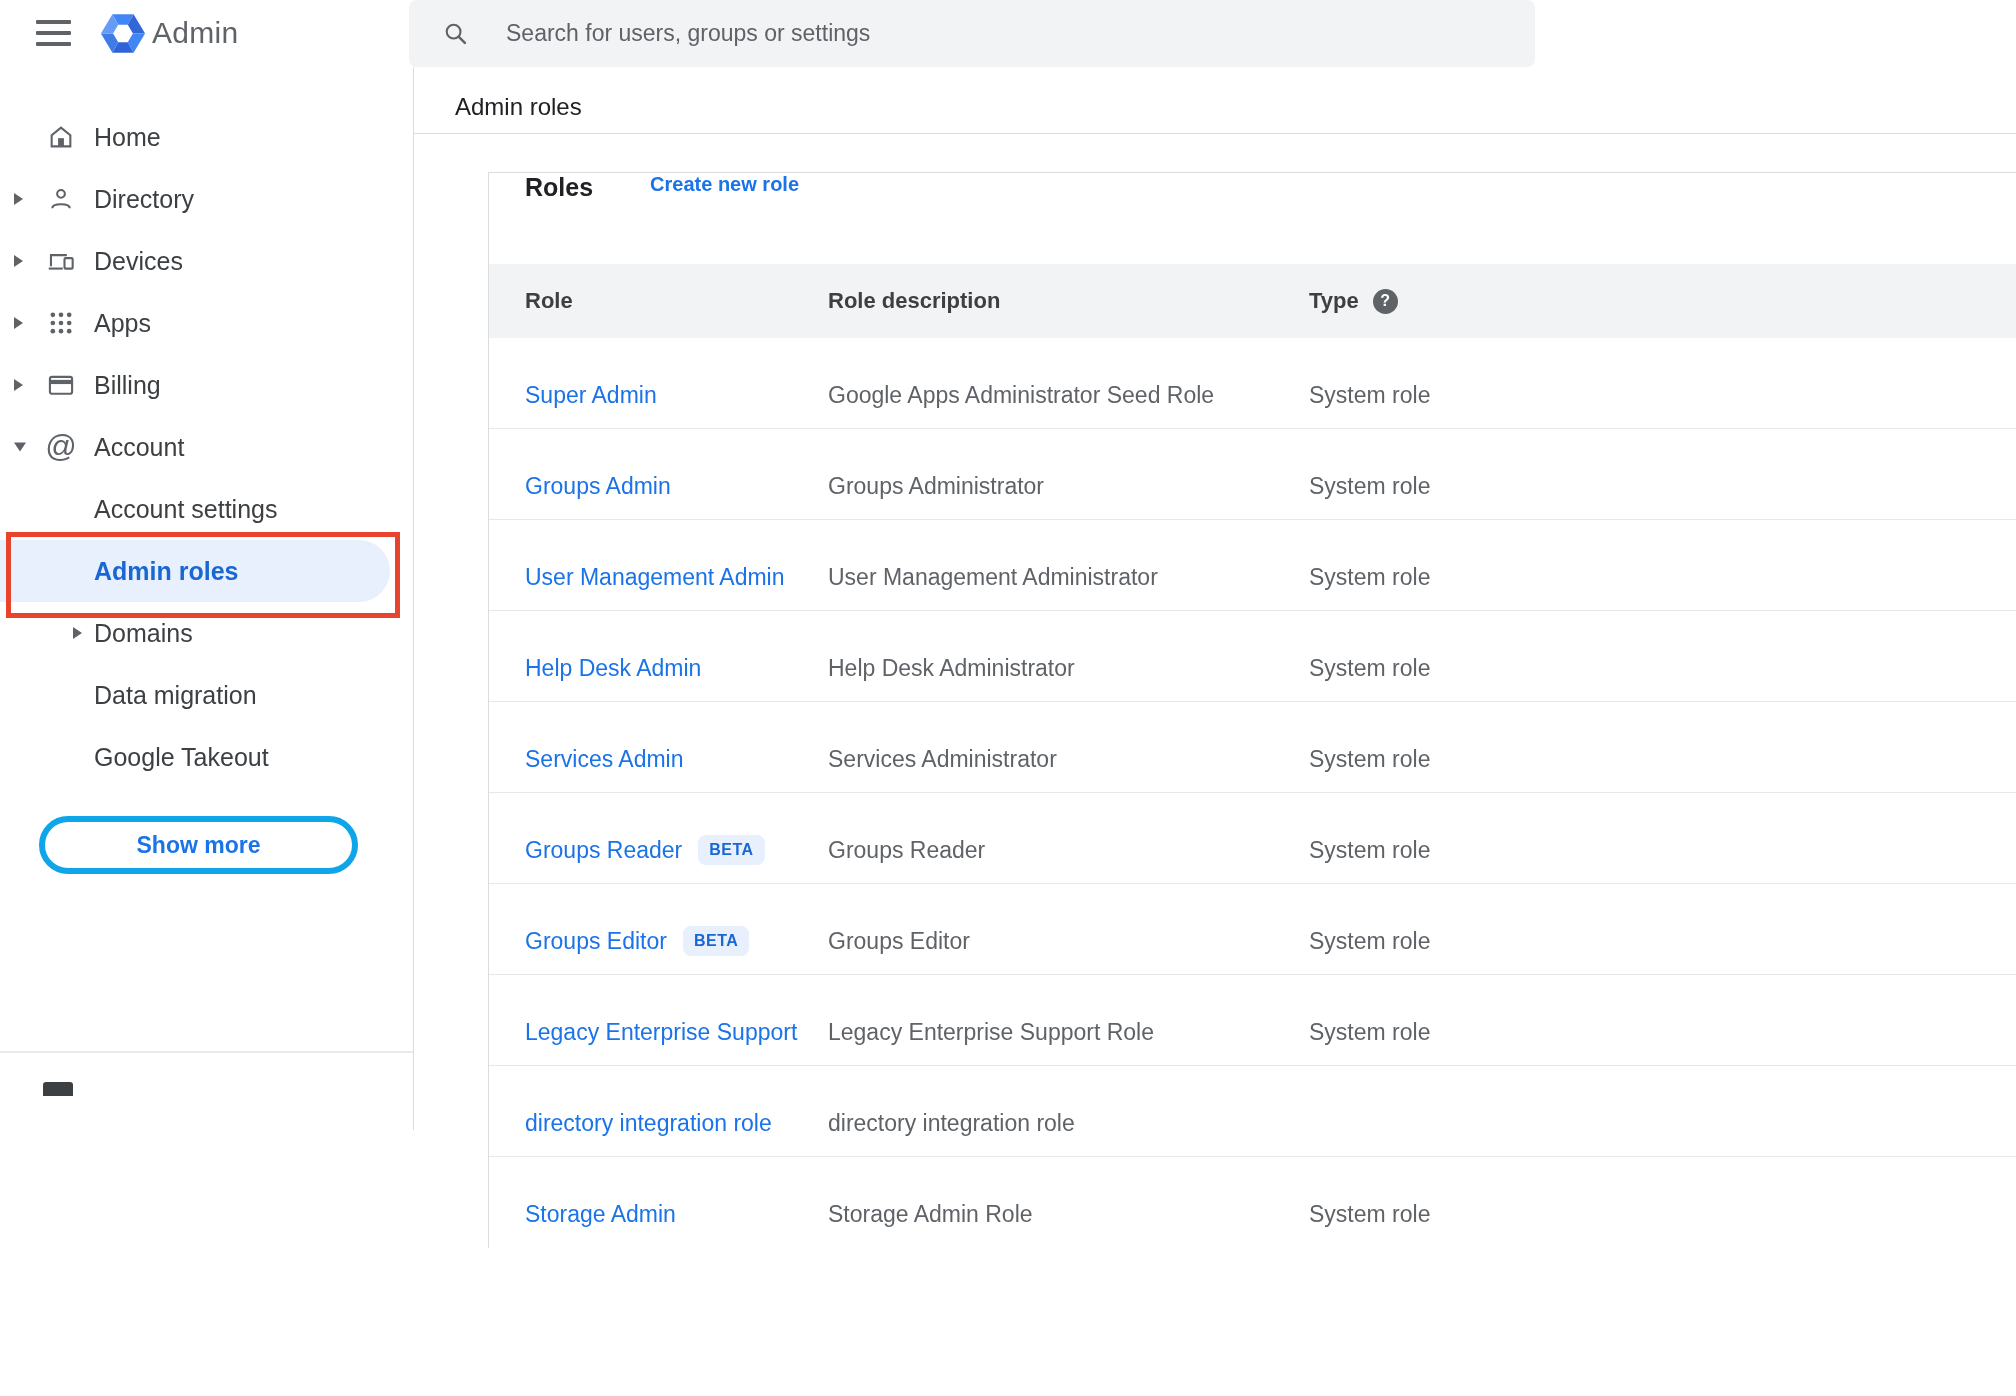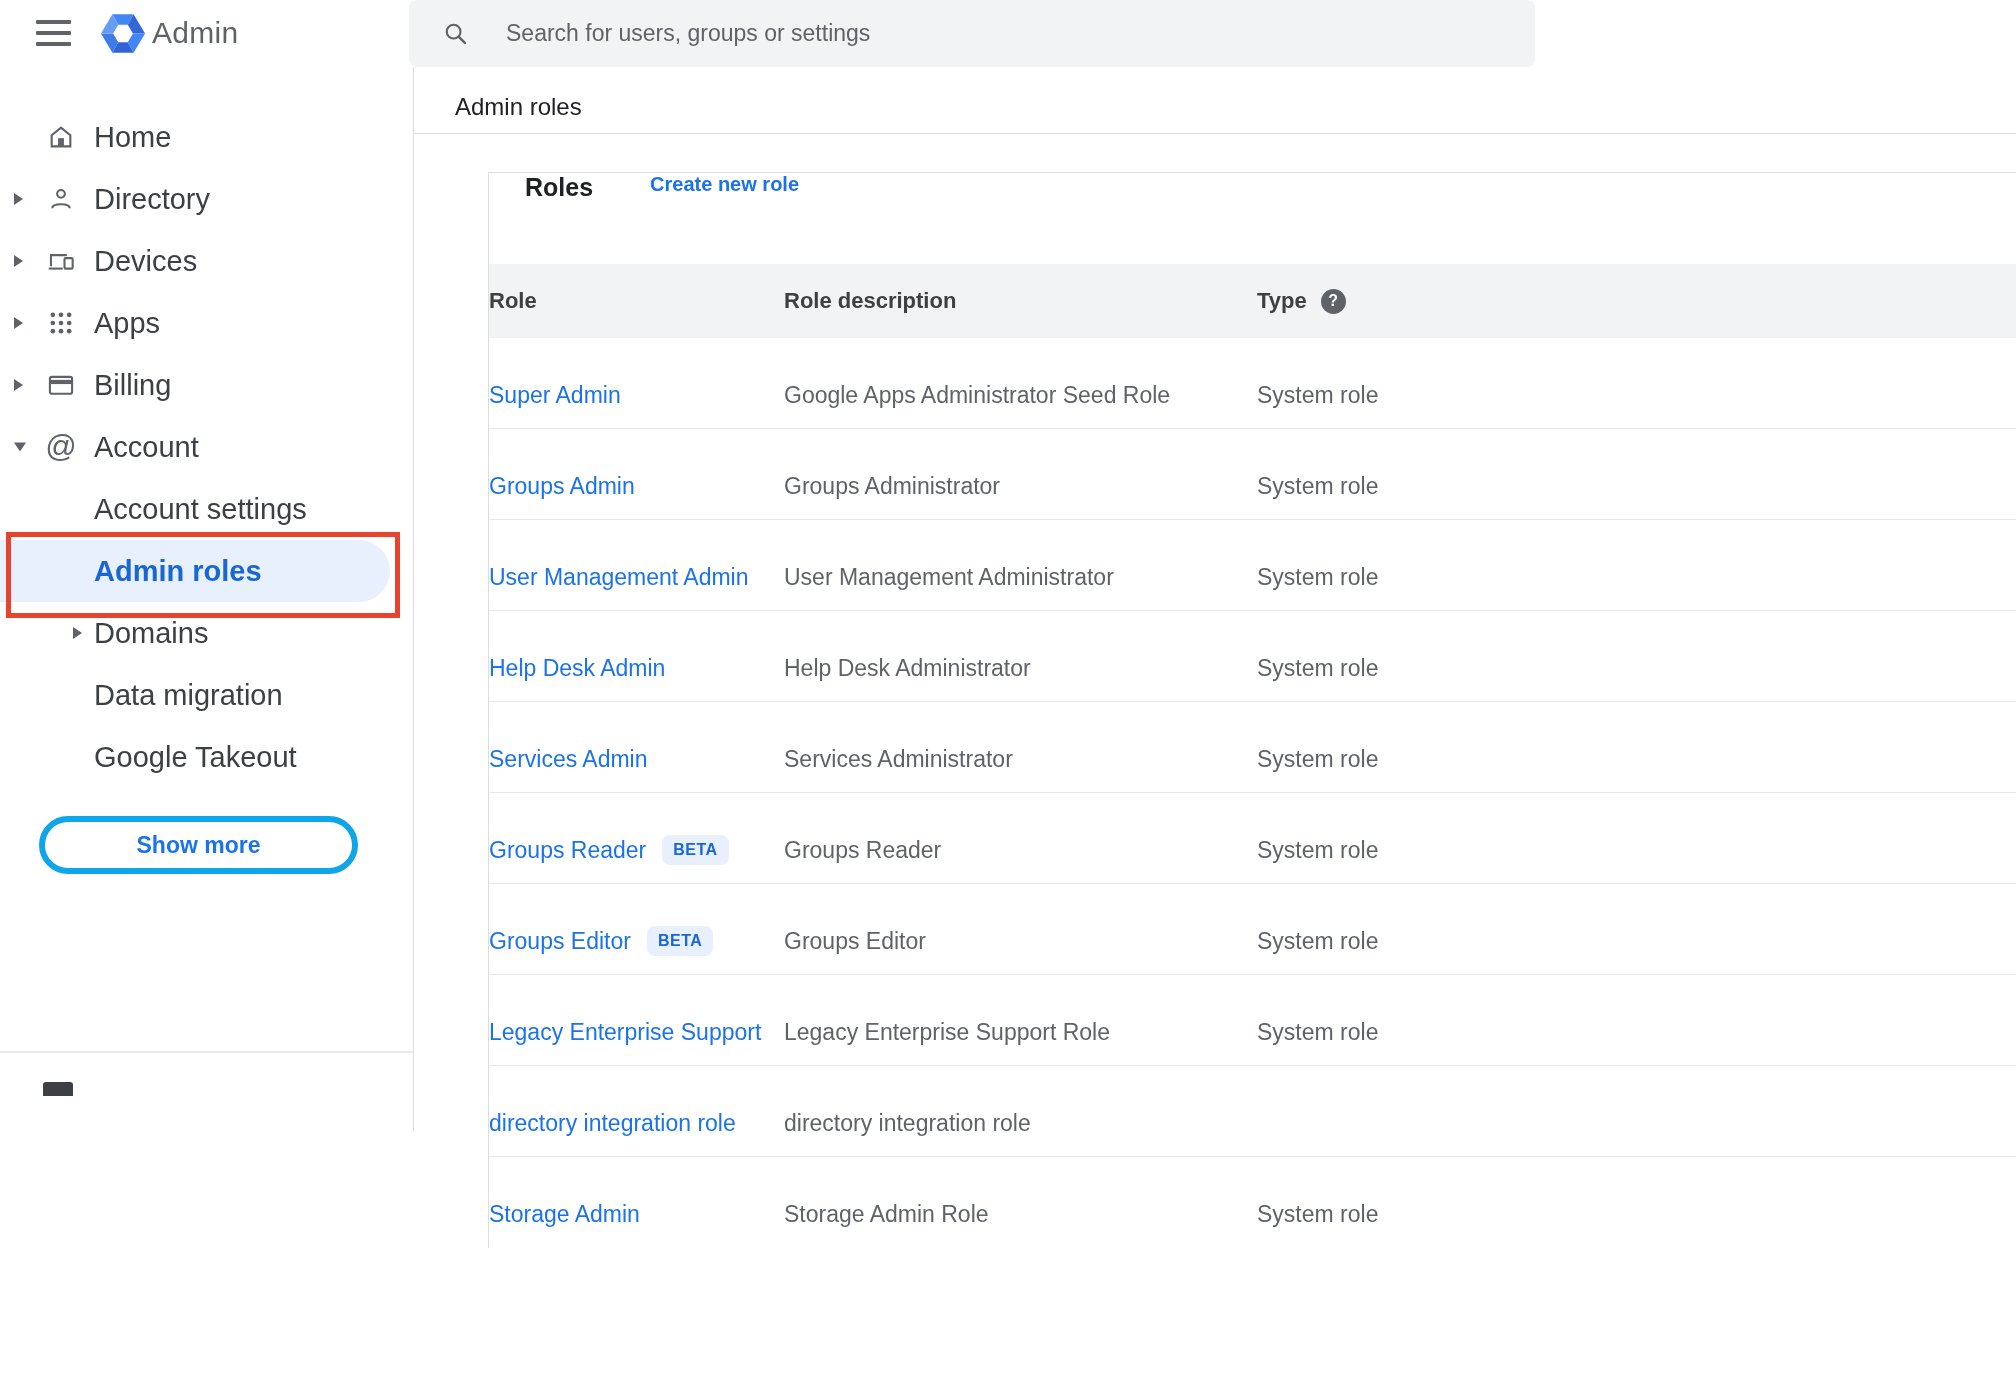--- a/index.html
+++ b/index.html
@@ -21,38 +21,38 @@
   .searchbar svg { margin-left:34px; flex:none; }
   .search-ph { margin-left:38px; font-size:23px; color:#5f6368; }
   
   .v-divider { position:absolute; left:413px; top:67px; width:1px; height:1063px; background:#dadce0; }
   .crumb { position:absolute; left:455px; top:93px; font-size:24px; color:#202124; }
   .crumb-divider { position:absolute; left:414px; top:133px; width:1602px; height:1px; background:#dadce0; }
   
   .nav { position:absolute; left:0; top:106px; width:413px; }
   .nav-item { position:relative; height:62px; display:flex; align-items:center; cursor:pointer; }
   .nav-item.selected { background:#e8f0fe; margin-right:23px; border-radius:0 31px 31px 0; }
-  .nav-label { margin-left:94px; font-size:29px; color:#3c4043; white-space:nowrap; }
+  .nav-label { margin-left:94px; font-size:25px; color:#3c4043; white-space:nowrap; }
   .nav-item.selected .nav-label { color:#1967d2; font-weight:bold; }
   .nav-arrow { position:absolute; left:14px; top:50%; transform:translateY(-50%); width:0; height:0; }
   .nav-arrow.arrow-right { border-left:9px solid #5f6368; border-top:6px solid transparent; border-bottom:6px solid transparent; }
   .nav-arrow.arrow-down { border-top:9px solid #5f6368; border-left:6px solid transparent; border-right:6px solid transparent; }
   .nav-arrow.arrow-indented { left:73px; }
   .nav-icon { position:absolute; left:46px; top:50%; transform:translateY(-50%); width:30px; height:30px; display:flex; align-items:center; justify-content:center; }
   .nav-at { font-size:31px; color:#5f6368; line-height:30px; }
   .annotation-box { position:absolute; left:6px; top:532px; width:394px; height:86px; border:5px solid #e8432c; pointer-events:none; z-index:5; }
   .show-more { position:absolute; left:39px; top:816px; width:319px; height:58px; border:6px solid #0ea5e9; border-radius:29px; display:flex; align-items:center; justify-content:center; font-size:23px; font-weight:bold; color:#1a73e8; cursor:pointer; background:#fff; }
   .side-bottom-divider { position:absolute; left:0; top:1051px; width:413px; height:2px; background:#e8eaed; }
   .bottom-icon-stub { position:absolute; left:43px; top:1082px; width:30px; height:14px; background:#3c4043; border-radius:3px 3px 0 0; }
   
   .card { position:absolute; left:488px; top:172px; width:1528px; background:#fff; border:1px solid #dadce0; border-right:none; border-bottom:none; }
   .card-header { height:91px; display:flex; align-items:flex-start; padding-left:36px; }
   .card-title { font-size:25px; font-weight:bold; color:#202124; }
   .create-link { margin-left:57px; font-size:20px; font-weight:bold; color:#1a73e8; cursor:pointer; }
-  .grid-row { display:grid; grid-template-columns:295px 473px 1fr; align-items:center; }
+  .grid-row { display:grid; grid-template-columns:295px 473px 1fr; padding-left:36px; align-items:center;gap:8px; }
   .thead { height:74px; background:#f1f3f4; }
   .th { font-size:22px; font-weight:bold; color:#3c4043; display:flex; align-items:center; }
   .help-circle { margin-left:14px; width:25px; height:25px; border-radius:50%; background:#5f6368; color:#fff; font-size:16px; font-weight:bold; display:flex; align-items:center; justify-content:center; cursor:pointer; }
   .trow { height:67px; border-bottom:1px solid #e6e8ea;margin-top:24px; }
   .trow:last-child { border-bottom:none; }
   .role-cell { display:flex; align-items:center; }
   .role-link { font-size:23px; color:#1a73e8; cursor:pointer; white-space:nowrap; }
   .beta-badge { margin-left:16px; background:#e8f0fe; color:#1967d2; font-size:16px; font-weight:bold; letter-spacing:0.5px; padding:6px 11px; border-radius:8px; }
   .cell-text { font-size:23px; color:#5f6368; white-space:nowrap; }
   svg .st { stroke:#5f6368; stroke-width:1.8; fill:none; }

